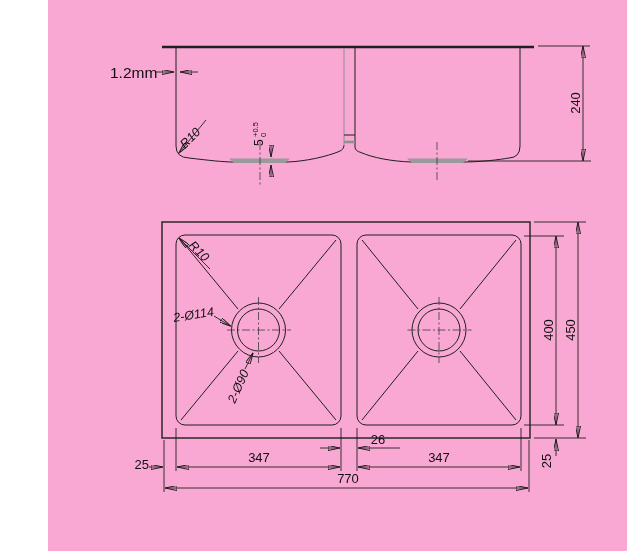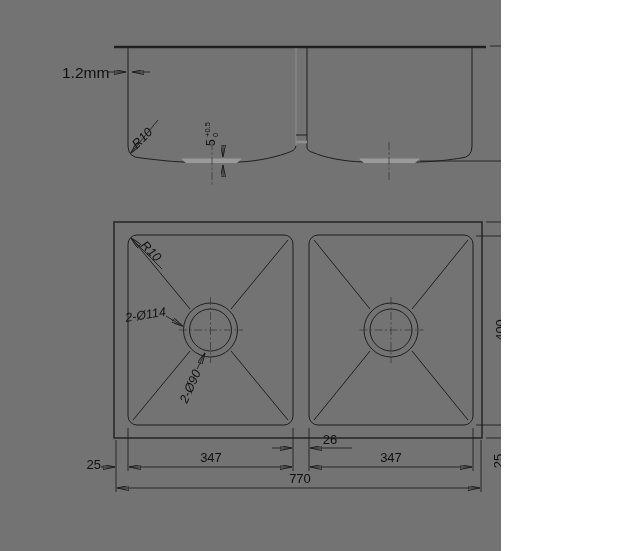--- a/index.html
+++ b/index.html
@@ -1,17 +1,17 @@
 <!DOCTYPE html>
 <html><head>
 <meta charset="utf-8">
 <style>
   html,body{margin:0;padding:0;background:#fff;}
-  .stage{position:relative;width:501px;height:551px;background:#737373;overflow:hidden;
-         font-family:"Liberation Sans",sans-serif;}
+  .stage{position:relative;width:579px;height:551px;background:#f9a8d4;overflow:hidden;
+         font-family:"Liberation Sans",sans-serif;margin-left:48px;}
   svg{display:block;}
   
   .ln line,.ln path,.ln rect,.ln circle,.ln polyline{stroke:#1f1f1f;fill:none;stroke-width:1;}
   .thick{stroke-width:2.6 !important;}
   .med{stroke-width:1.4 !important;}
   .gray{stroke:#8f8f8f !important;}
   .graythick{stroke:#8f8f8f !important;stroke-width:2.6 !important;}
   .cl{stroke:#3a3a3a !important;stroke-width:.8 !important;stroke-dasharray:8 2.5 2 2.5 !important;}
   .fillgray{fill:#9a9a9a !important;stroke:none !important;}
   .dim{stroke-width:.9 !important;}

